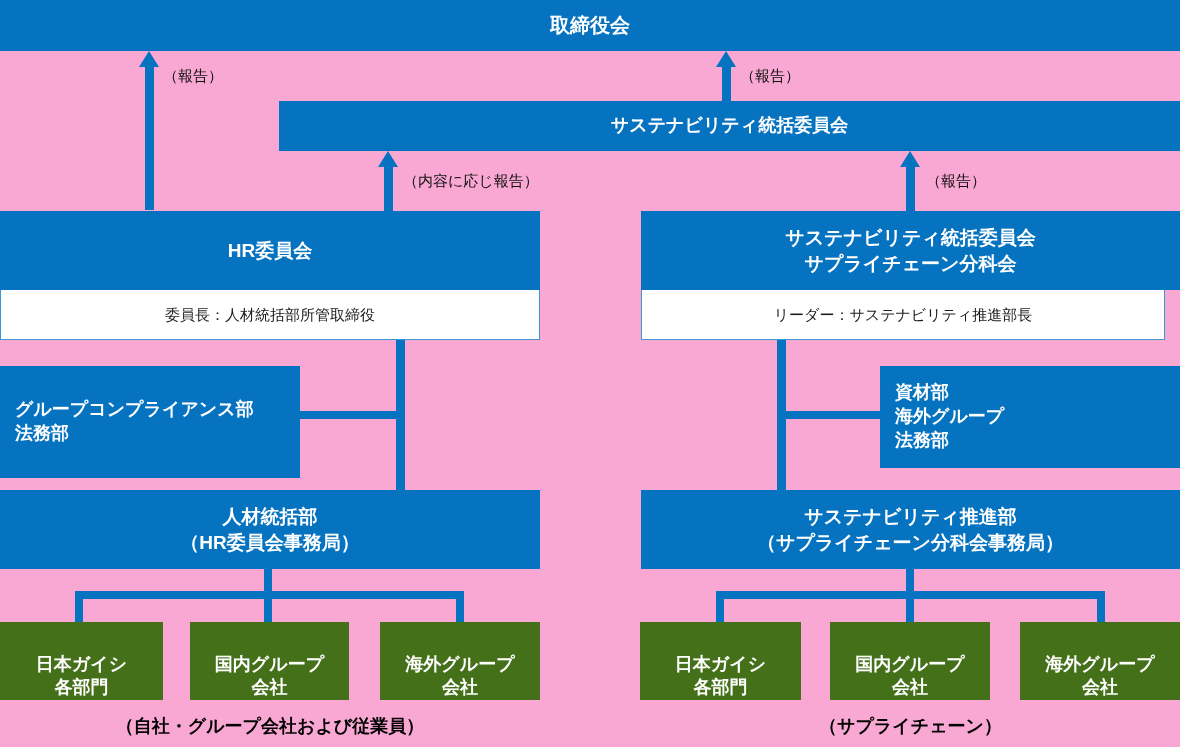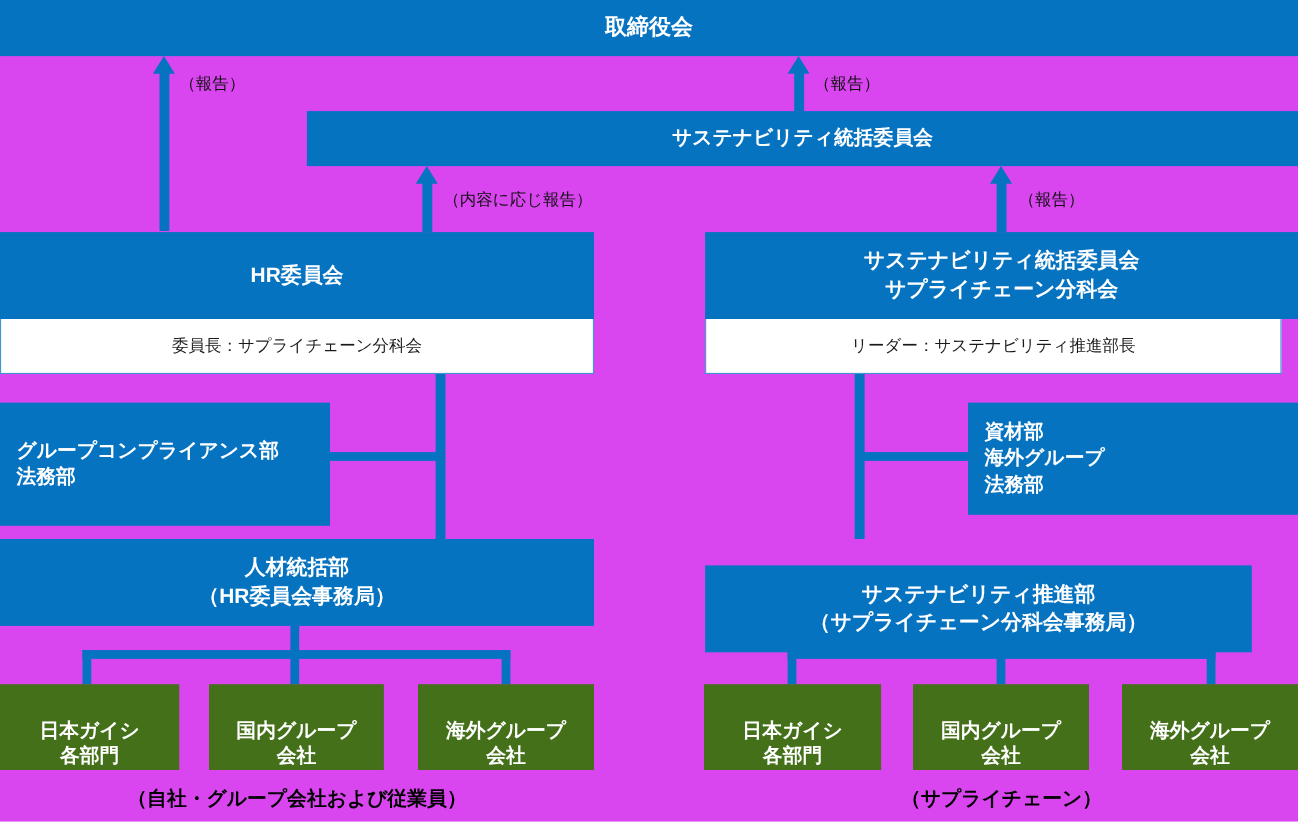--- a/index.html
+++ b/index.html
@@ -5,21 +5,21 @@
   html,body{margin:0;padding:0;background:#ffffff;}
   body{
     font-family:"Liberation Sans","DejaVu Sans",sans-serif;
     -webkit-font-smoothing:antialiased;
   }
   #stage{
     position:relative;
     width:1180px;
     height:747px;
     overflow:hidden;
-    background:#d946ef;
+    background:#f9a8d4;
   }
   .box{
     position:absolute;
     box-sizing:border-box;
     display:flex;
     align-items:center;
     justify-content:center;
     text-align:center;
     line-height:1.32;
     white-space:pre-line;
@@ -98,21 +98,21 @@
   <div class="label" style="left:403px;top:172px;">（内容に応じ報告）</div>
 
   <div class="line" style="left:906px;top:166px;width:9px;height:45px;"></div>
   <div class="arrow-head" style="left:900px;top:151px;"></div>
   <div class="label" style="left:926px;top:172px;">（報告）</div>
 
   <div class="box blue" style="left:0px;top:211px;width:540px;height:79px;font-size:19px;">
     <span>HR委員会</span>
   </div>
   <div class="box white-sub" style="left:0px;top:290px;width:540px;height:50px;font-size:15px;">
-    <span>委員長：サプライチェーン分科会</span>
+    <span>委員長：人材統括部所管取締役</span>
   </div>
 
   <div class="box blue" style="left:641px;top:211px;width:539px;height:79px;font-size:19px;">
     <span>サステナビリティ統括委員会
 サプライチェーン分科会</span>
   </div>
   <div class="box white-sub" style="left:641px;top:290px;width:524px;height:50px;font-size:15px;">
     <span>リーダー：サステナビリティ推進部長</span>
   </div>
 
@@ -131,21 +131,21 @@
     <span>資材部
 海外グループ
 法務部</span>
   </div>
 
   <div class="box blue" style="left:0px;top:490px;width:540px;height:79px;font-size:19px;">
     <span>人材統括部
 （HR委員会事務局）</span>
   </div>
 
-  <div class="box blue" style="left:641px;top:490px;width:497px;height:79px;font-size:19px;margin-top:24px;">
+  <div class="box blue" style="left:641px;top:490px;width:539px;height:79px;font-size:19px;">
     <span>サステナビリティ推進部
 （サプライチェーン分科会事務局）</span>
   </div>
 
   <div class="line" style="left:264px;top:569px;width:8px;height:53px;"></div>
   <div class="line" style="left:75px;top:591px;width:389px;height:8px;"></div>
   <div class="line" style="left:75px;top:591px;width:8px;height:31px;"></div>
   <div class="line" style="left:456px;top:591px;width:8px;height:31px;"></div>
 
   <div class="box green" style="left:0px;top:622px;width:163px;height:78px;font-size:18px;">

